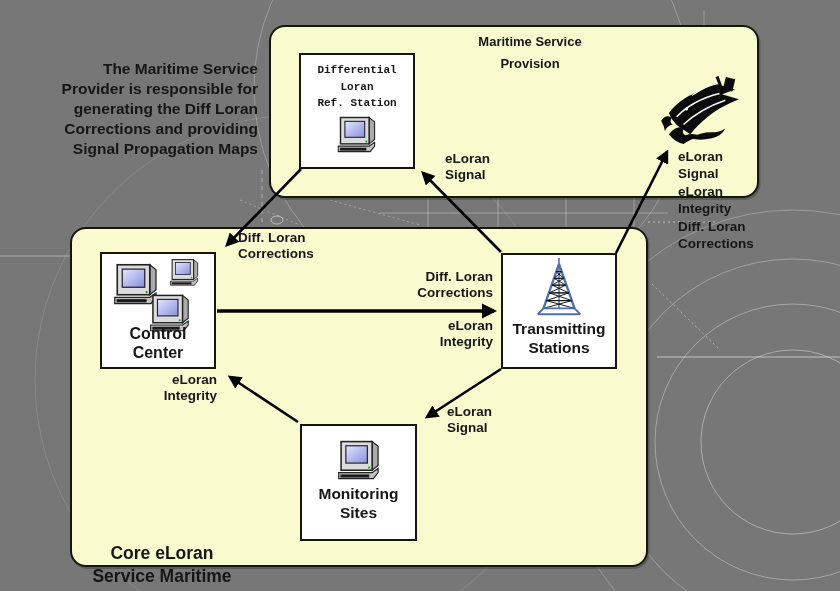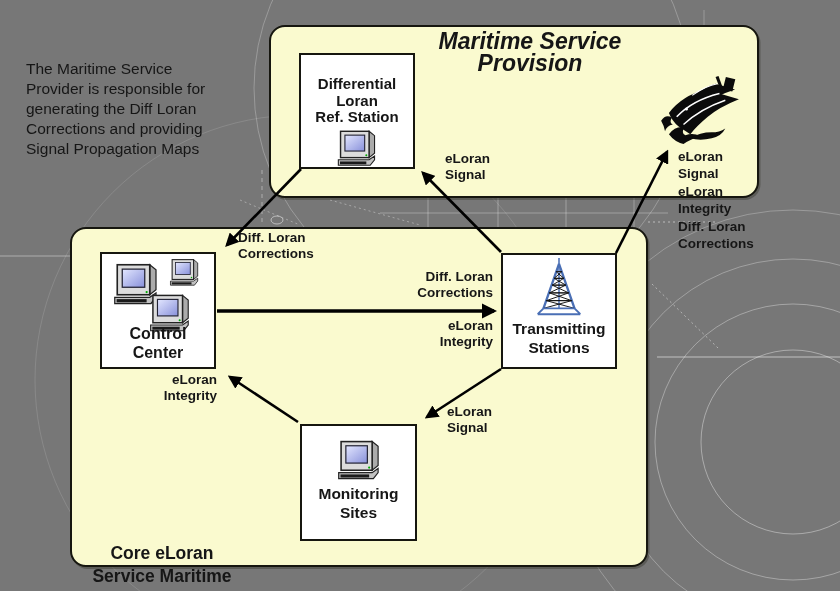--- a/index.html
+++ b/index.html
@@ -12,30 +12,30 @@
       linear-gradient(55deg,#e7e9de 0%,#e2e4d8 36%,#c3c5b9 66%,#97999​3 88%,#9a9c96 100%);
   }
   svg.bg,svg.arrows{position:absolute;left:0;top:0;}
   svg.bg{z-index:0;}
   svg.arrows{z-index:2;}
   .panel{position:absolute;background:#fafacf;border:2px solid #16160f;border-radius:16px;z-index:1;box-shadow:1.5px 2px 0 rgba(40,40,30,.35);}
   .panel-maritime{left:269px;top:25px;width:486px;height:169px;}
   .panel-core{left:70px;top:227px;width:574px;height:336px;}
   .pre{white-space:pre-line;}
   .maritime-title{position:absolute;left:393px;top:31px;width:274px;text-align:center;
-    font-size:23px;line-height:21.5px;font-weight:bold;z-index:4;font-style:italic;}
-  .note{position:absolute;left:26px;top:59px;width:232px;text-align:left;
-    font-size:15.5px;line-height:20px;font-weight:normal;z-index:4;}
+    font-size:13px;line-height:21.5px;font-weight:bold;z-index:4;}
+  .note{position:absolute;left:26px;top:59px;width:232px;text-align:right;
+    font-size:15.5px;line-height:20px;font-weight:bold;z-index:4;}
   .core-title{position:absolute;left:62px;top:505px;width:200px;text-align:center;
     font-size:17.5px;line-height:23px;font-weight:bold;z-index:4;margin-top:37px;}
   .node{position:absolute;background:#fff;border:2px solid #16160f;box-sizing:border-box;
     display:flex;flex-direction:column;align-items:center;text-align:center;z-index:3;}
   .node-label{font-weight:bold;}
   .node-ref{left:299px;top:53px;width:116px;height:116px;}
-  .node-ref .node-label{font-size:15px;line-height:16.5px;padding-top:21px;}
+  .node-ref .node-label{font-size:11px;line-height:16.5px;padding-top:7px;font-family:Liberation Mono, monospace;}
   .node-control{left:100px;top:252px;width:116px;height:117px;}
   .node-control .node-label{position:absolute;bottom:5px;left:0;right:0;font-size:16px;line-height:19px;}
   .node-transmit{left:501px;top:253px;width:116px;height:116px;}
   .node-transmit .node-label{font-size:15.5px;line-height:18.5px;}
   .node-monitor{left:300px;top:424px;width:117px;height:117px;}
   .node-monitor .node-label{font-size:15.5px;line-height:18.5px;margin-top:4px;}
   .lbl{position:absolute;font-size:13.5px;line-height:15.8px;font-weight:bold;z-index:4;}
   .ln{display:block;}
   .it{}
   .p-dlc-top{left:238px;top:230px;}

